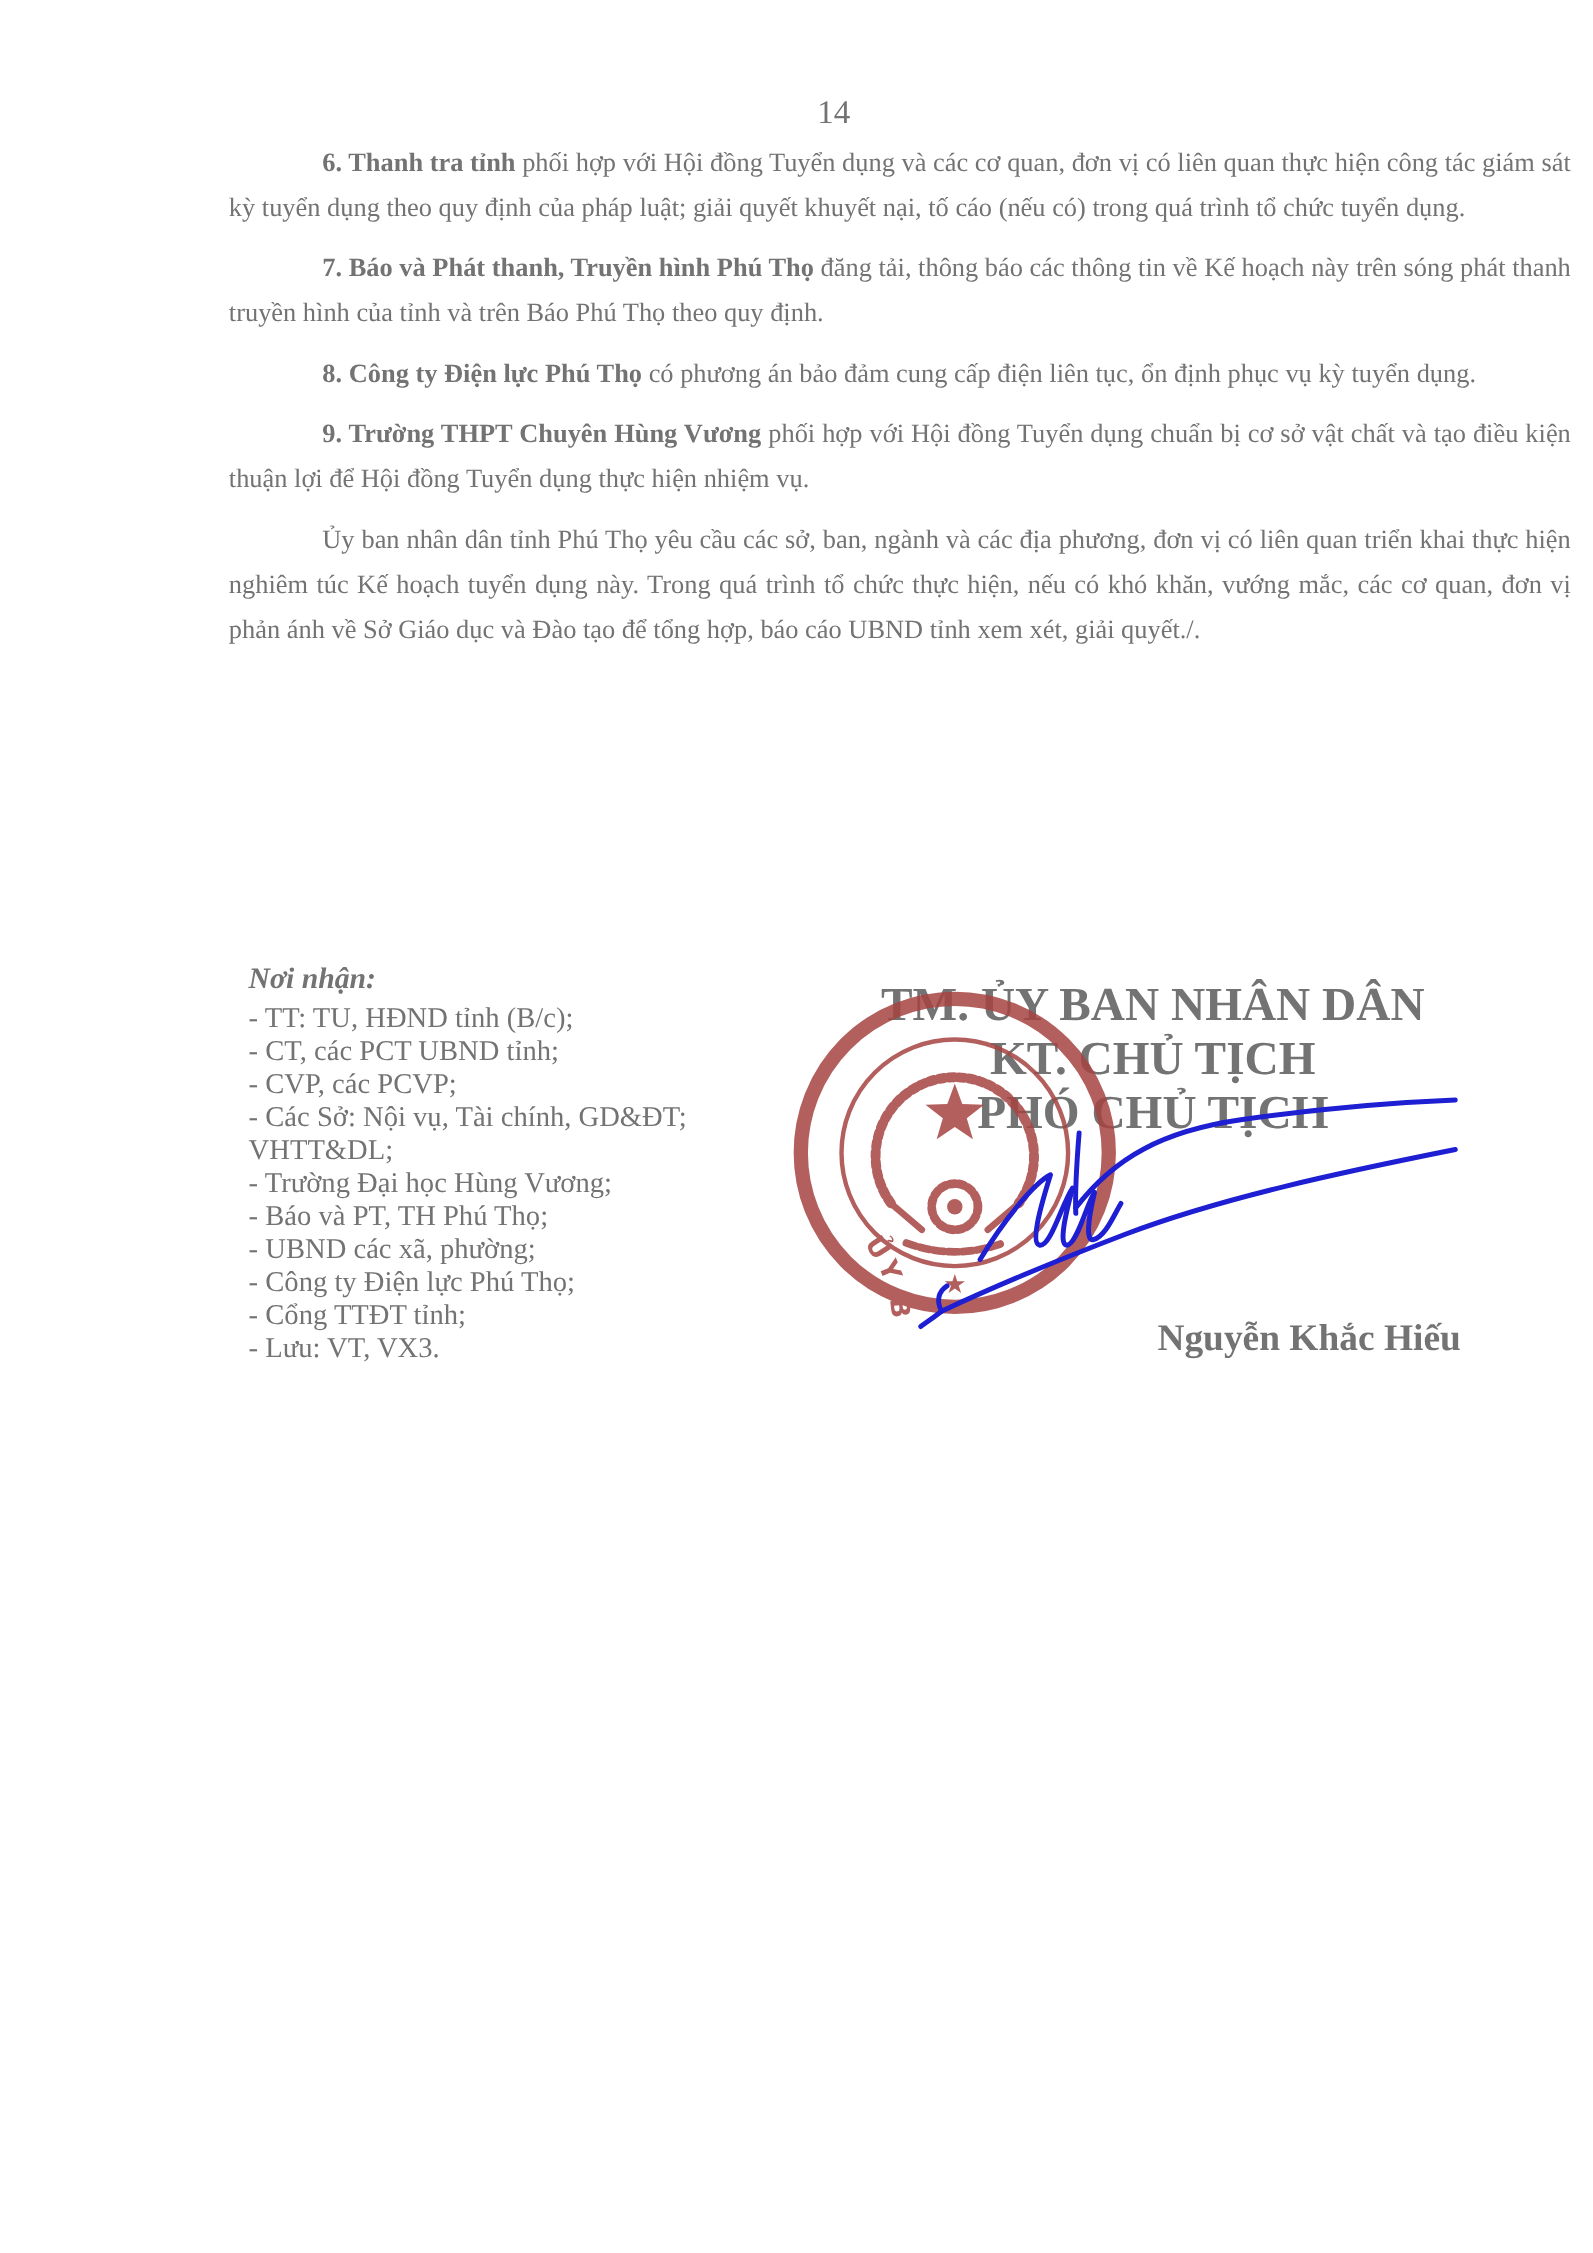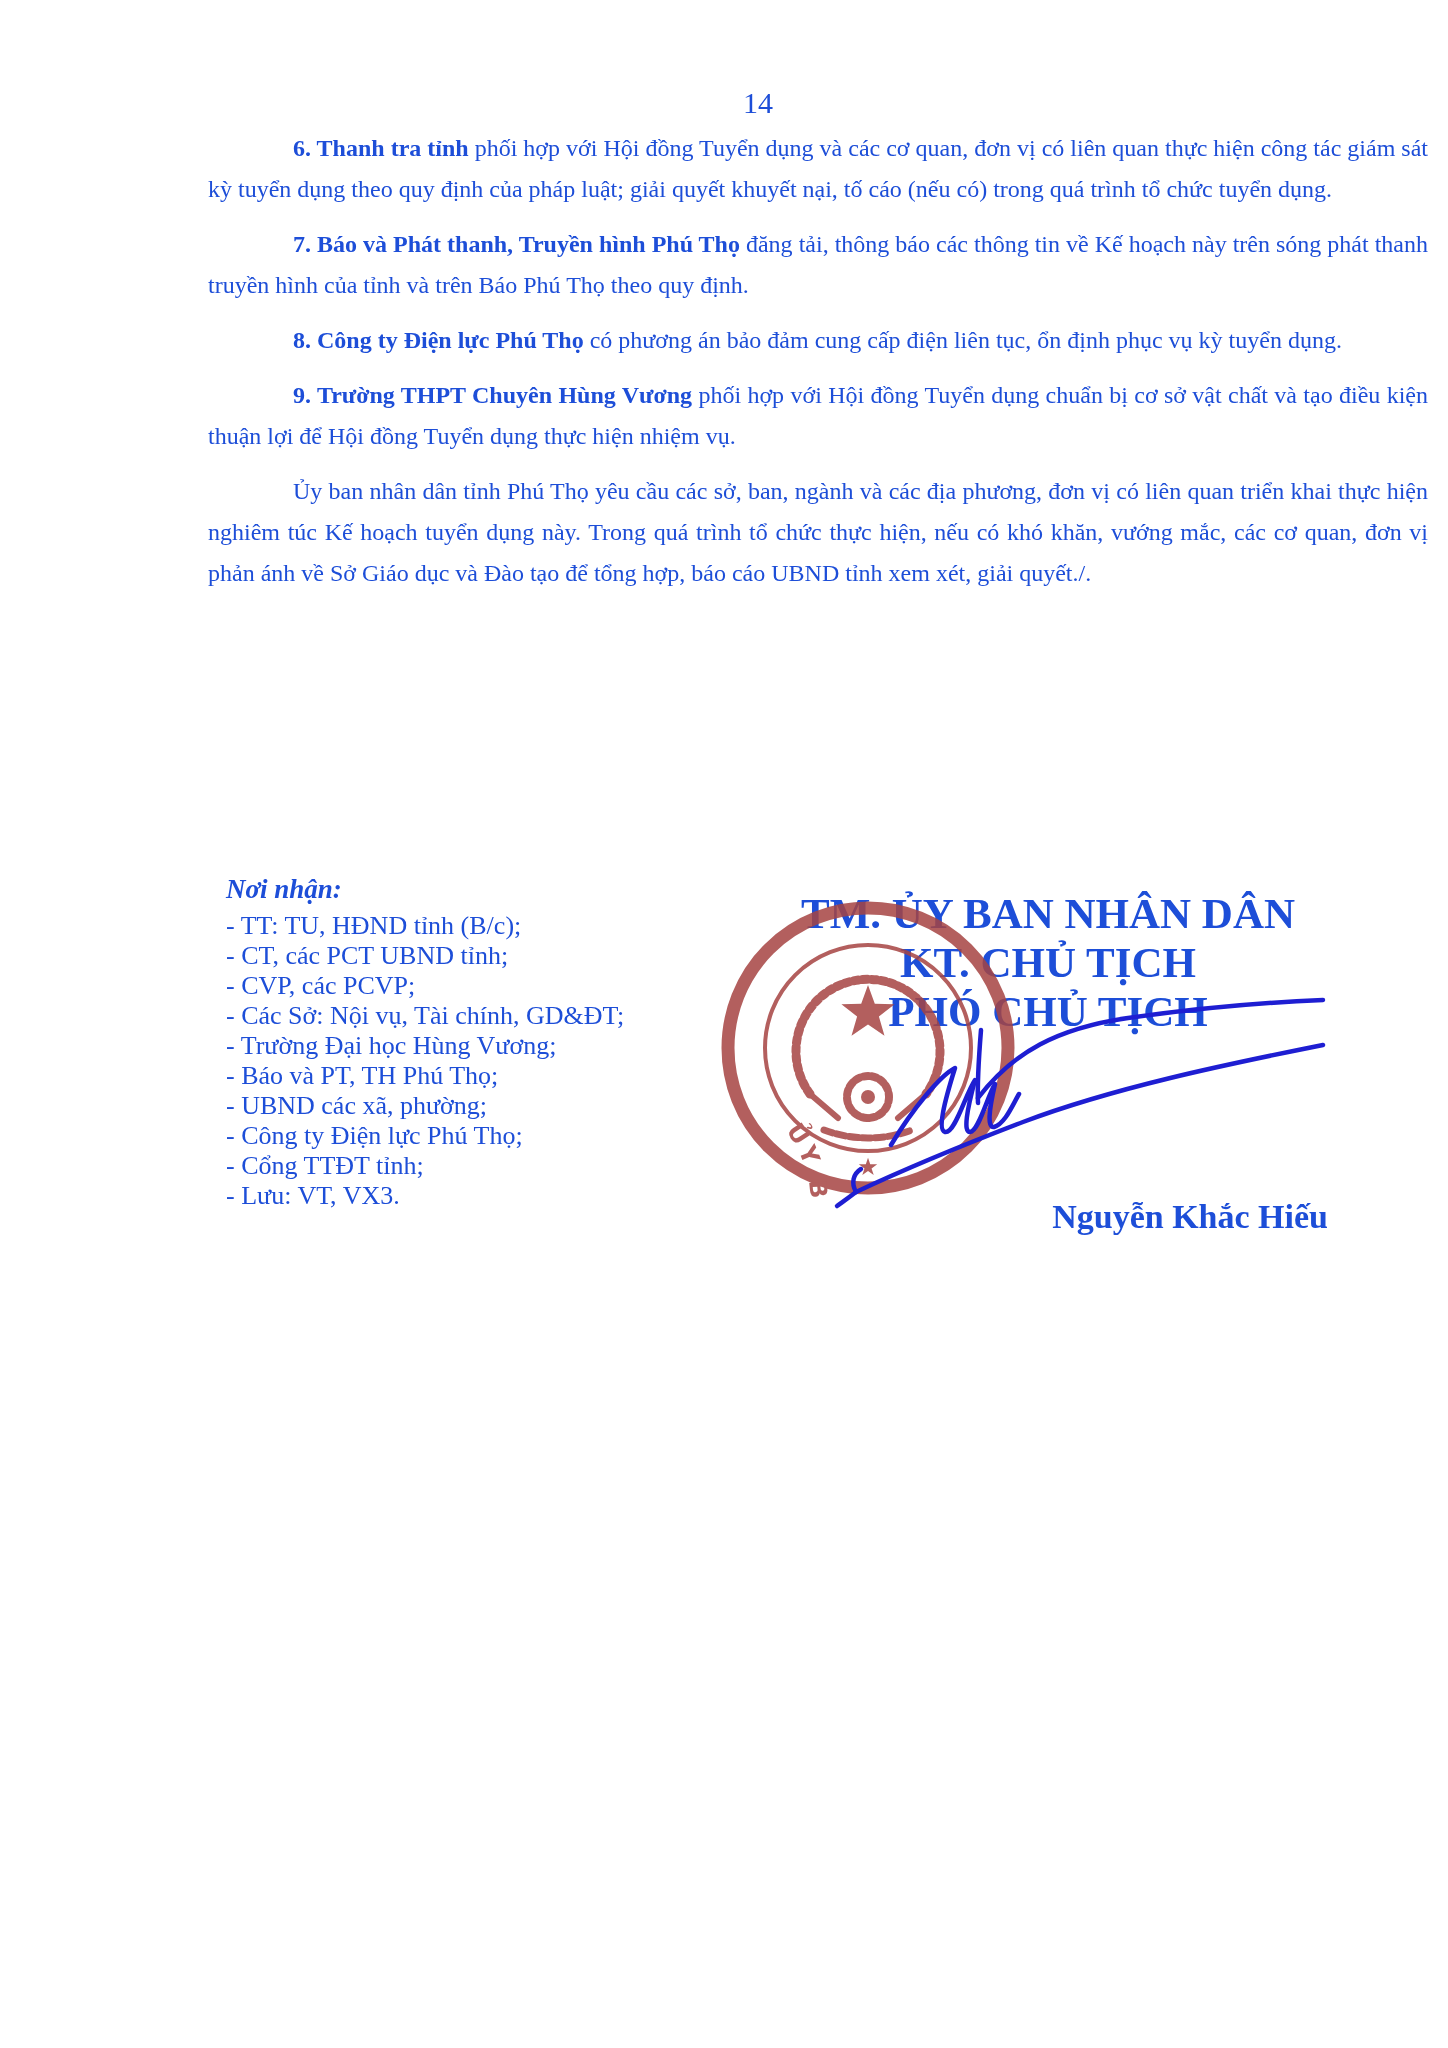--- a/index.html
+++ b/index.html
@@ -1,21 +1,21 @@
 <!DOCTYPE html>
 <html lang="vi"><head>
 <meta charset="utf-8">
 <style>
   html,body{margin:0;padding:0;background:#ffffff;}
   .page{
     position:relative;
     width:1448px;height:2048px;
     background:#ffffff;
     font-family:"Liberation Serif","DejaVu Serif",serif;
-    color:#1d4ed8;
+    color:#737373;
     overflow:hidden;
   }
   .page-number{
     position:absolute;top:86px;left:0;width:1516px;
     text-align:center;font-size:30px;
   }
   .body-text{
     position:absolute;left:208px;top:128px;width:1220px;
     font-size:24px;line-height:41px;
   }
@@ -71,20 +71,21 @@
   </div>
 
   <div class="footer">
 
     <div class="recipients">
       <div class="recipients-label">Nơi nhận:</div>
       <div>- TT: TU, HĐND tỉnh (B/c);</div>
       <div>- CT, các PCT UBND tỉnh;</div>
       <div>- CVP, các PCVP;</div>
       <div>- Các Sở: Nội vụ, Tài chính, GD&amp;ĐT;</div>
+      <div>VHTT&amp;DL;</div>
       <div>- Trường Đại học Hùng Vương;</div>
       <div>- Báo và PT, TH Phú Thọ;</div>
       <div>- UBND các xã, phường;</div>
       <div>- Công ty Điện lực Phú Thọ;</div>
       <div>- Cổng TTĐT tỉnh;</div>
       <div>- Lưu: VT, VX3.</div>
     </div>
 
     <div class="sign-head">
       <div>TM. ỦY BAN NHÂN DÂN</div>

